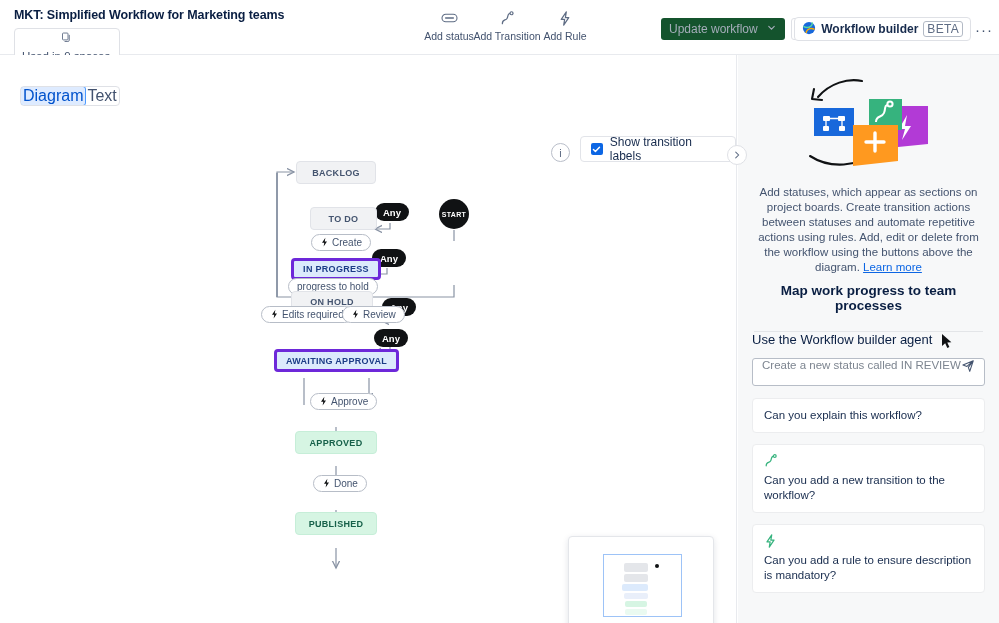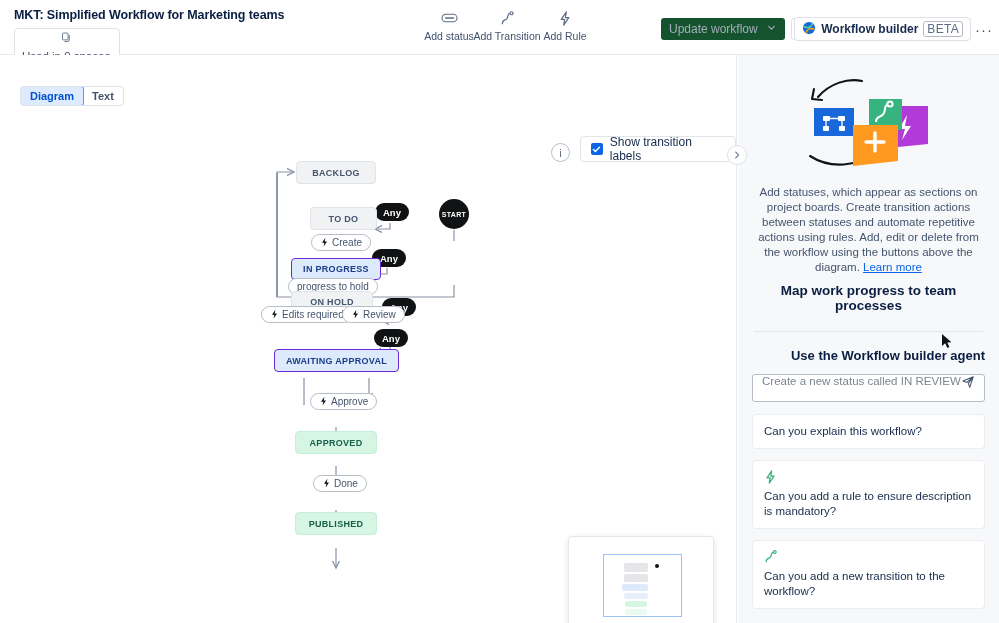--- a/index.html
+++ b/index.html
@@ -72,22 +72,22 @@
   #canvas-area {
     position:absolute; left:0; top:55px; width:737px; height:568px;
     background:#ffffff; border-right:1px solid #e8eaee;
   }
   #seg-toggle {
     position:absolute; left:20px; top:31px;
     display:flex; border:1px solid #dfe1e6; border-radius:4px; overflow:hidden;
     background:#fff; height:20px;
   }
   #seg-toggle .seg {
-    padding:0 9px; display:flex; align-items:center;
-    font-size:11px; color:#42526e; cursor:pointer;font-weight:bold;
+    padding:0 2px; display:flex; align-items:center;
+    font-size:16px; color:#42526e; cursor:pointer;
   }
   #seg-toggle .seg.active {
     background:#deebff; color:#0052cc; border:1px solid #4c9aff; border-radius:3px;
     margin:-1px; height:20px;
   }
 
   #info-btn {
     position:absolute; left:551px; top:88px; width:19px; height:19px;
     border-radius:50%; border:1px solid #b9bec9;
     display:flex; align-items:center; justify-content:center;
@@ -110,21 +110,21 @@
     font-size:9px; color:#5e6c84; cursor:pointer; z-index:30;
   }
 
   
   .node {
     position:absolute; border-radius:4px;
     display:flex; align-items:center; justify-content:center;
     font-size:9px; font-weight:bold; letter-spacing:0.3px;
   }
   .node.grey { background:#f1f2f4; color:#44546f; border:1px solid #e1e3e8; }
-  .node.blue { background:#dceafc; color:#1b3c86; border:1px solid #6d28d9; }
+  .node.blue { background:#dceafc; color:#1b3c86; border:3px solid #6d28d9; }
   .node.green{ background:#d6f5e3; color:#17614a; border:1px solid #c6eed8; }
 
   .pill {
     position:absolute; height:17px; border:1px solid #b7bdc7; border-radius:9px;
     background:#fff; display:flex; align-items:center; gap:3px;
     padding:0 8px; font-size:10px; color:#44546f; white-space:nowrap;
   }
   .badge-any {
     position:absolute; height:18px; background:#101214; border-radius:9px;
     display:flex; align-items:center; justify-content:center; padding:0 8px;
@@ -161,21 +161,21 @@
     margin-top:8px;
   }
   #promo-body {
     text-align:center; font-size:11.5px; line-height:15px; color:#44546f;
     margin-top:9px;
   }
   #promo-link { color:#0c66e4; text-decoration:underline; cursor:pointer; }
   #divider { height:1px; background:#e3e5e8; margin:18px 2px 0 2px; }
 
   #agent-title {
-    text-align:right; font-size:13px; font-weight:bold; color:#091e42; margin-top:16px;
+    text-align:left; font-size:13px; font-weight:normal; color:#091e42; 
   }
   #agent-input {
     margin-top:11px; height:28px; background:#fff;
     border:1px solid #b7bdc7; border-radius:3px;
     display:flex; align-items:flex-start; padding:0 9px; cursor:text;
   }
   #agent-input .ph { font-size:11.5px; color:#7d8590; flex:1; }
 
   .sugg {
     margin-top:11px; background:#fff; border:1px solid #ecedef; border-radius:4px;
@@ -448,35 +448,35 @@
         </svg>
     </span>
   </div>
 
   <div class="sugg" style="margin-top:12px;">
     <span>Can you explain this workflow?</span>
   </div>
 
   <div class="sugg">
     <span class="sg-ico">
-      <svg width="13" height="14" viewBox="0 0 14 16">
-          <path d="M8.4 1 3 9h3.6L5.6 15 11 7H7.4z" fill="none" stroke="#36b37e" stroke-width="1.4" stroke-linejoin="round"></path>
-        </svg>
-    </span>
-    <span>Can you add a rule to ensure description is mandatory?</span>
-  </div>
-
-  <div class="sugg">
-    <span class="sg-ico">
       <svg width="14" height="14" viewBox="0 0 16 16">
           <path d="M2.5 13.5c0-5 3.5-3 5-5.5s.3-4.2 2.6-5.3" fill="none" stroke="#36b37e" stroke-width="1.4" stroke-linecap="round"></path>
           <circle cx="12.3" cy="2.4" r="1.6" fill="none" stroke="#36b37e" stroke-width="1.4"></circle>
         </svg>
     </span>
     <span>Can you add a new transition to the workflow?</span>
+  </div>
+
+  <div class="sugg">
+    <span class="sg-ico">
+      <svg width="13" height="14" viewBox="0 0 14 16">
+          <path d="M8.4 1 3 9h3.6L5.6 15 11 7H7.4z" fill="none" stroke="#36b37e" stroke-width="1.4" stroke-linejoin="round"></path>
+        </svg>
+    </span>
+    <span>Can you add a rule to ensure description is mandatory?</span>
   </div>
 </div>
 
 <div id="cursor">
   <svg width="12" height="17" viewBox="0 0 12 17">
       <path d="M1 1 1 13 4.2 10.2 6.3 15 8.4 14.1 6.3 9.5 10.4 9.3z" fill="#101214"></path>
     </svg>
 </div>
 
 </body></html>

